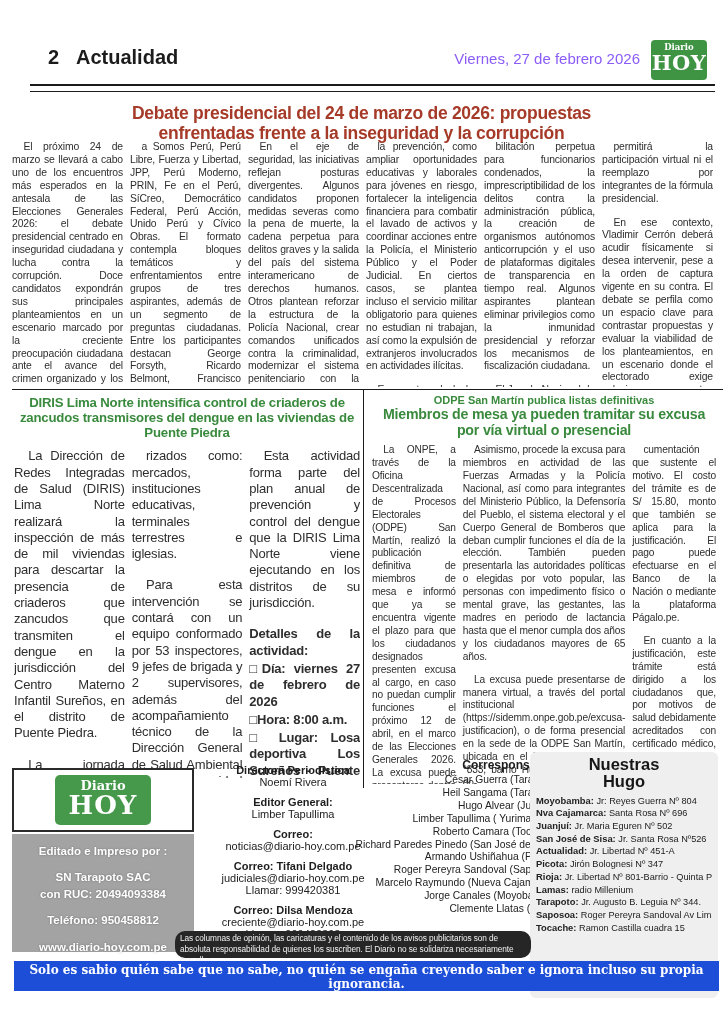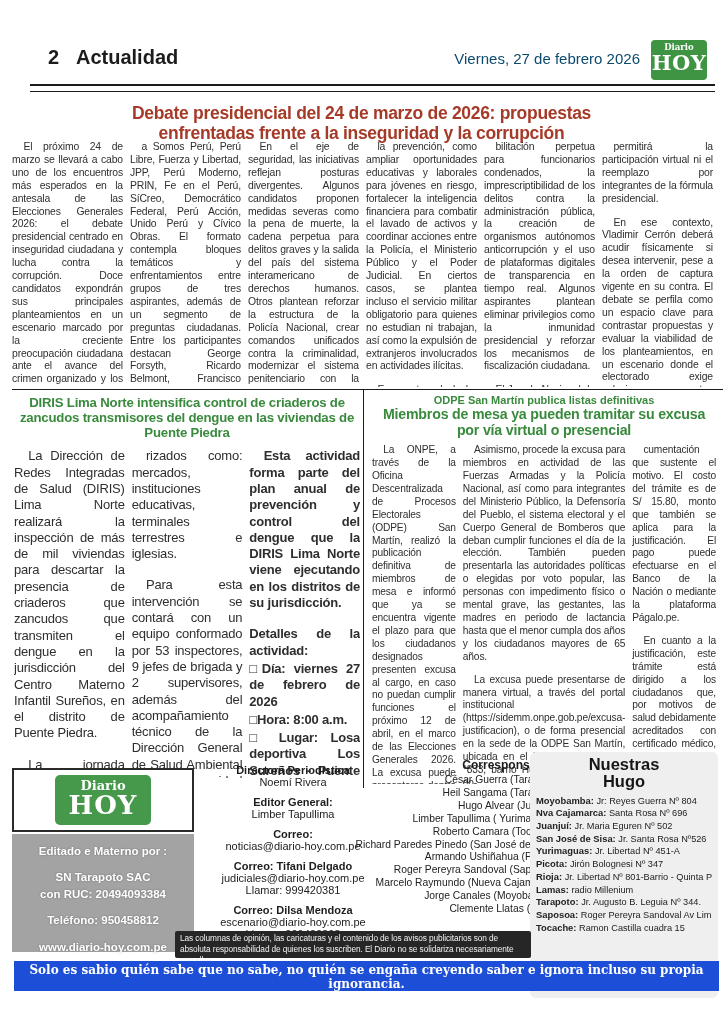--- a/index.html
+++ b/index.html
@@ -2,21 +2,21 @@
 <html lang="es"><head>
 <meta charset="utf-8">
 <style>
   html,body{margin:0;padding:0;background:#fff;}
   .page{position:relative;width:723px;height:1024px;background:#fff;overflow:hidden;
         font-family:"Liberation Sans",sans-serif;color:#2e2e2e;}
   
   .hdr{position:absolute;top:40px;left:30px;right:8px;height:44px;}
   .hdr .pagenum{position:absolute;left:18px;top:6px;font-size:20px;font-weight:bold;color:#1c1c1c;}
   .hdr .section{position:absolute;left:46px;top:6px;font-size:20px;font-weight:bold;color:#1c1c1c;}
-  .hdr .date{position:absolute;right:75px;top:10px;font-size:15px;color:#0c4a6e;}
+  .hdr .date{position:absolute;right:75px;top:10px;font-size:15px;color:#8b5cf6;}
   .masthead{position:absolute;right:8px;top:0px;width:56px;height:40px;background:#3f9444;
         border-radius:4px;color:#fff;text-align:center;line-height:1;padding-top:3px;box-sizing:border-box;}
   .masthead .m-top{font-family:"DejaVu Serif",serif;font-size:8.5px;font-weight:bold;}
   .masthead .m-main{font-family:"DejaVu Serif",serif;font-size:21px;font-weight:bold;letter-spacing:.5px;}
   .rule{position:absolute;top:84px;left:30px;right:8px;height:5px;
         border-top:2.5px solid #1b1b1b;border-bottom:1px solid #1b1b1b;}
   
   .lead-h{position:absolute;top:91px;left:100px;right:100px;text-align:center;
         font-size:17.5px;font-weight:bold;line-height:1.15;letter-spacing:-.3px;color:#a63a28;}
   .lead-body{position:absolute;top:141px;left:12px;right:10px;height:246px;display:flex;gap:7px;overflow:hidden;}
@@ -64,21 +64,21 @@
   .corr{position:absolute;top:758px;left:352px;width:205px;text-align:right;}
   .corr .t{font-weight:bold;font-size:12px;margin-bottom:2px;color:#1d1d1d;}
   .corr .li{font-size:10.3px;line-height:12.9px;white-space:nowrap;color:#222;}
   .sedes{position:absolute;top:752px;left:530px;width:188px;height:246px;background:#efefef;
         border-radius:6px;padding:4px 6px;box-sizing:border-box;}
   .sedes .t{text-align:center;font-weight:bold;font-size:16.5px;line-height:1.05;color:#161616;margin-bottom:4px;}
   .sedes .li{font-size:9.2px;line-height:12.7px;white-space:nowrap;overflow:hidden;color:#222;}
   .sedes .li b{font-size:9.4px;}
   .disclaimer{position:absolute;top:931px;left:175px;width:356px;height:27px;background:#262626;
         color:#f2f2f2;font-size:8.3px;line-height:1.3;padding:2px 5px;box-sizing:border-box;
-        letter-spacing:-.1px;border-radius:2px;}
+        letter-spacing:-.1px;border-radius:10px;}
   .quote{position:absolute;top:961px;left:14px;right:4px;height:30px;background:#1d4ed8;
         color:#fff;font-family:"DejaVu Serif",serif;font-weight:bold;font-size:12px;line-height:1.2;
         text-align:center;padding-top:2px;box-sizing:border-box;}
 </style>
 </head>
 <body>
 
 <div class="page">
 
   <div class="hdr">
@@ -125,21 +125,21 @@
     <div class="cols">
         <div class="col">
           <p style="text-indent: 1.1em;">La Dirección de Redes Integradas de Salud (DIRIS) Lima Norte realizará la inspección de más de mil viviendas para descartar la presencia de criaderos que zancudos que transmiten el dengue en la jurisdicción del Centro Materno Infantil Sureños, en el distrito de Puente Piedra.</p>
           <p style="text-indent: 1.1em;">La jornada también incluirá puntos críticos prio-</p>
         </div>
         <div class="col">
           <p style="text-indent: 1.1em;">rizados como: mercados, instituciones educativas, terminales terrestres e iglesias.</p>
           <p style="text-indent: 1.1em;">Para esta intervención se contará con un equipo conformado por 53 inspectores, 9 jefes de brigada y 2 supervisores, además del acompañamiento técnico de la Dirección General de Salud Ambiental e Inocuidad Alimentaria.</p>
         </div>
         <div class="col">
-          <p style="text-indent: 1.1em; font-weight: bold;">Esta actividad forma parte del plan anual de prevención y control del dengue que la DIRIS Lima Norte viene ejecutando en los distritos de su jurisdicción.</p>
+          <p style="text-indent: 1.1em;">Esta actividad forma parte del plan anual de prevención y control del dengue que la DIRIS Lima Norte viene ejecutando en los distritos de su jurisdicción.</p>
           <p class="b" style="text-indent: 0px;">Detalles de la actividad:</p>
           <p class="b" style="text-indent: 0px;">□Día: viernes 27 de febrero de 2026</p>
           <p class="b" style="text-indent: 0px;">□Hora: 8:00 a.m.</p>
           <p class="b" style="text-indent: 0px;">□ Lugar: Losa deportiva Los Sureños - Puente Piedra</p>
         </div>
       </div>
   </div>
 
   <div class="sec-right">
     <div class="kicker">ODPE San Martín publica listas definitivas</div>
@@ -159,21 +159,21 @@
       </div>
   </div>
 
   <div class="logo-box">
     <div class="logo-green">
       <div class="m-top">Diario</div>
       <div class="m-main">HOY</div>
     </div>
   </div>
   <div class="pub-box">
-      <div class="li">Editado e Materno por :</div>
+      <div class="li">Editado e Impreso por :</div>
       <div class="li">SN Tarapoto SAC</div>
       <div class="li">con RUC: 20494093384</div>
       <div class="li">Teléfono: 950458812</div>
       <div class="li">www.diario-hoy.com.pe</div>
     </div>
 
   <div class="staff">
       <div class="blk">
         <div class="t">Directora Periodística</div>
         <div class="l">Noemí Rivera</div>
@@ -186,21 +186,21 @@
         <div class="t">Correo:</div>
         <div class="l">noticias@diario-hoy.com.pe</div>
       </div>
       <div class="blk">
         <div class="t">Correo: Tifani Delgado</div>
         <div class="l">judiciales@diario-hoy.com.pe</div>
         <div class="l">Llamar: 999420381</div>
       </div>
       <div class="blk">
         <div class="t">Correo: Dilsa Mendoza</div>
-        <div class="l">escenario@diario-hoy.com.pe</div>
+        <div class="l">creciente@diario-hoy.com.pe</div>
         <div class="l">Llamar: 999420398</div>
       </div>
     </div>
 
   <div class="corr">
     <div class="t">Corresponsales:</div>
     <div>
         <div class="li">César Guerra (Tarapoto)</div>
         <div class="li">Heil Sangama (Tarapoto)</div>
         <div class="li">Hugo Alvear (Juanjuí)</div>
@@ -218,21 +218,21 @@
   <div class="sedes">
     <div class="t">
       <div>Nuestras</div>
       <div>Hugo</div>
     </div>
     <div>
         <div class="li"><b>Moyobamba: </b>Jr: Reyes Guerra Nº 804</div>
         <div class="li"><b>Nva Cajamarca: </b>Santa Rosa Nº 696</div>
         <div class="li"><b>Juanjuí: </b>Jr. Maria Eguren Nº 502</div>
         <div class="li"><b>San José de Sisa: </b>Jr. Santa Rosa Nº526</div>
-        <div class="li"><b>Yurimaguas: </b>Jr. Libertad Nº 451-A</div>
+        <div class="li"><b>Actualidad: </b>Jr. Libertad Nº 451-A</div>
         <div class="li"><b>Picota: </b>Jirón Bolognesi Nº 347</div>
         <div class="li"><b>Rioja: </b>Jr. Libertad Nº 801-Barrio - Quinta Pata.</div>
         <div class="li"><b>Lamas: </b>radio Millenium</div>
         <div class="li"><b>Tarapoto: </b>Jr. Augusto B. Leguia Nº 344.</div>
         <div class="li"><b>Saposoa: </b>Roger Pereyra Sandoval Av  Lima 720</div>
         <div class="li"><b>Tocache: </b>Ramon Castilla cuadra  15</div>
       </div>
   </div>
 
   <div class="disclaimer">Las  columnas de opinión,  las  caricaturas y el contenido de los avisos publicitarios  son de absoluta responsabilidad de quienes los suscriben.  El Diario no se solidariza necesariamente con ellos.</div>

